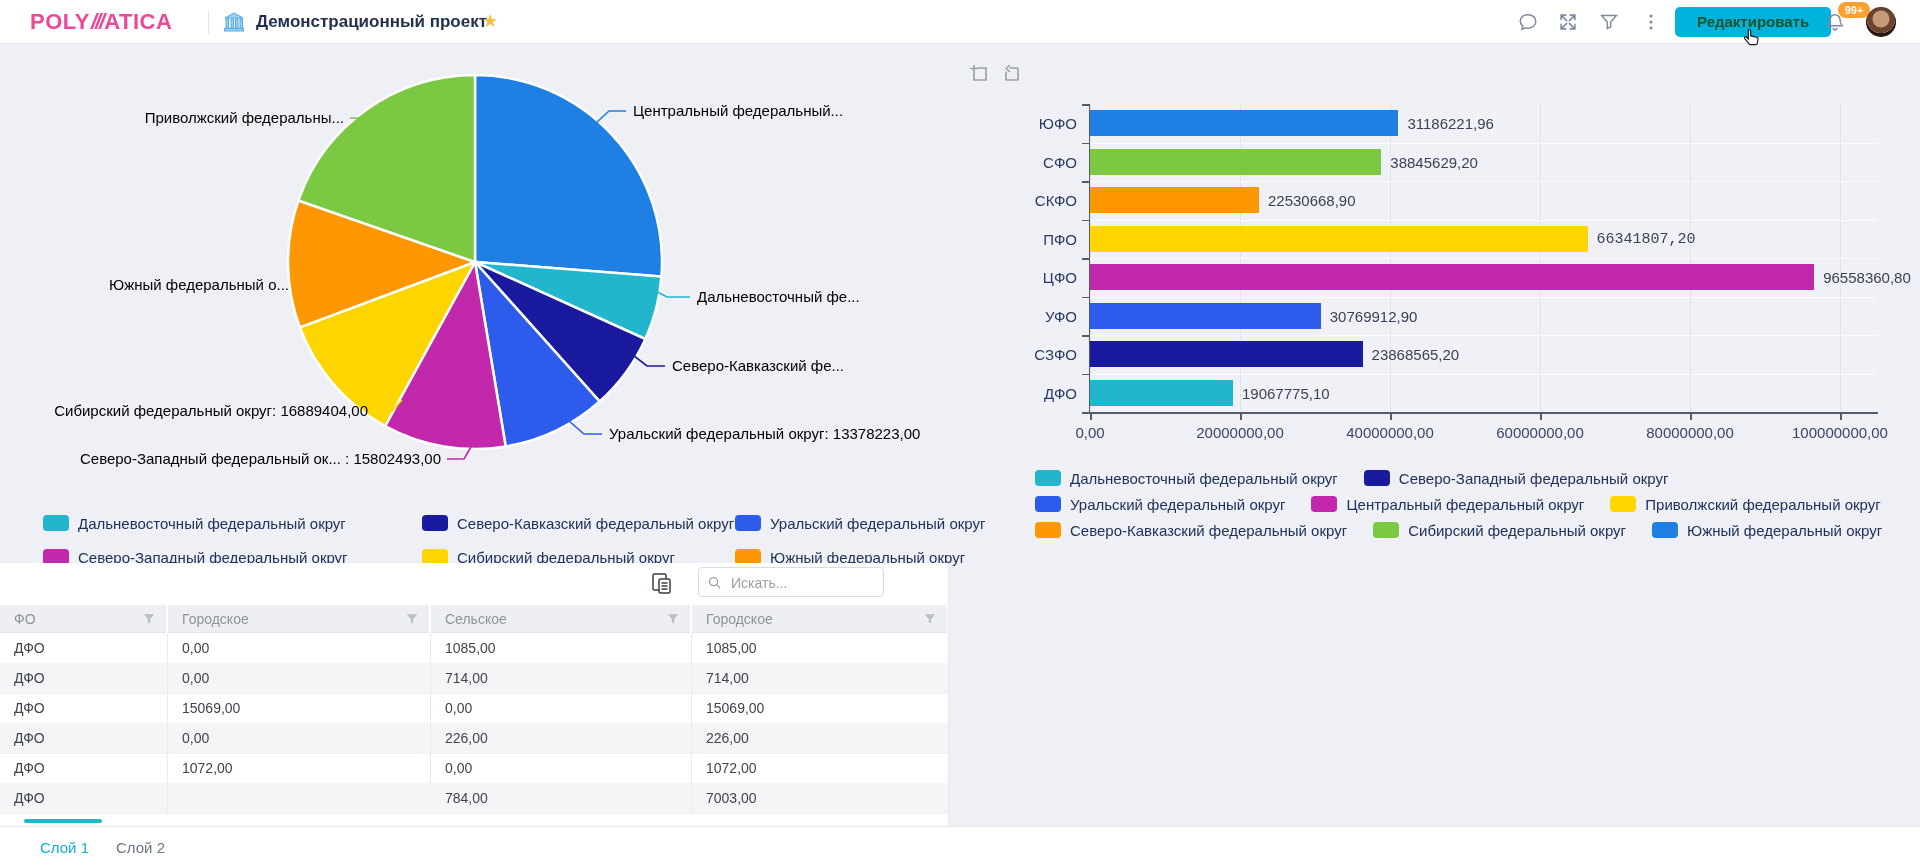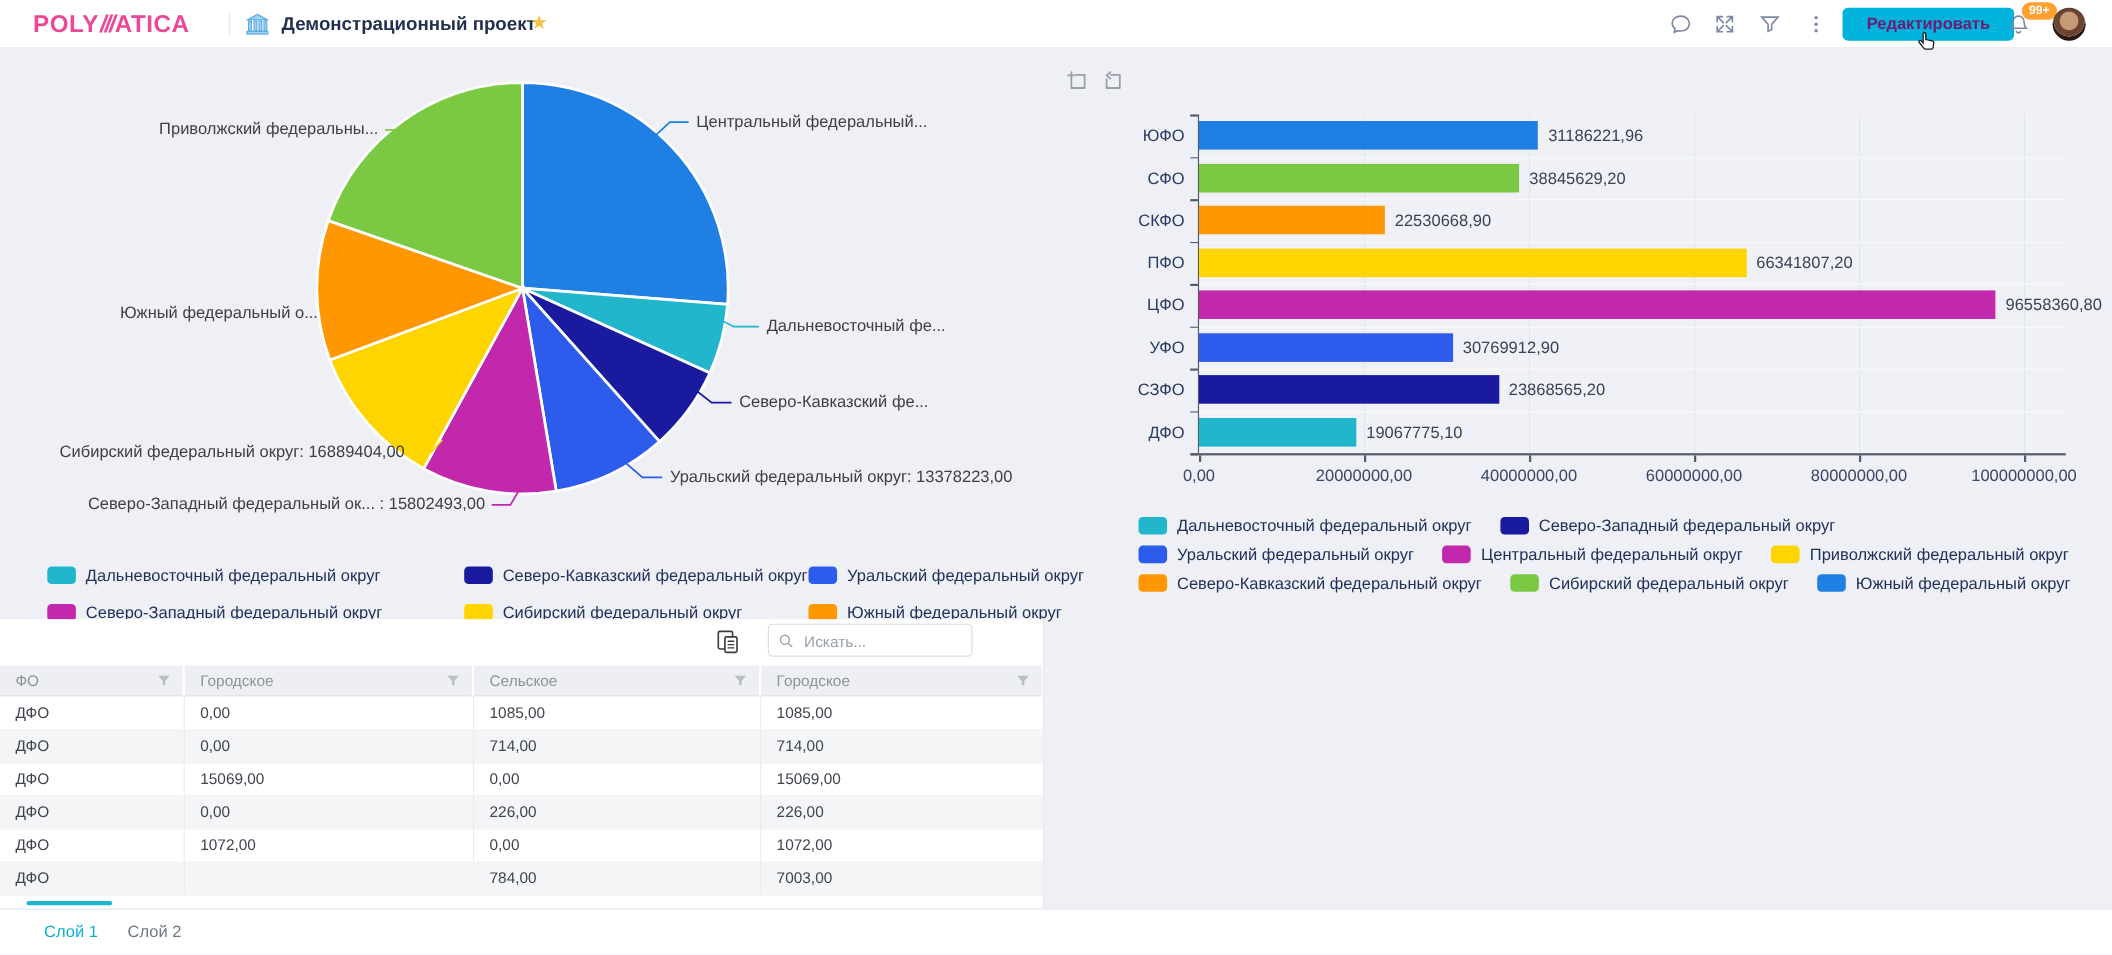--- a/index.html
+++ b/index.html
@@ -9,32 +9,32 @@
   
   .topbar{position:absolute;left:0;top:0;width:1920px;height:44px;background:#fff;border-bottom:1px solid #e3e6ea;box-sizing:border-box;}
   .logo{position:absolute;left:30px;top:9px;font-size:22px;font-weight:800;color:#ec4899;letter-spacing:.5px;}
   .logo .slashes{font-style:italic;letter-spacing:-2px;padding:0 1px;}
   .topbar-divider{position:absolute;left:208px;top:10px;width:1px;height:24px;background:#e4e7ec;}
   .bank-icon{position:absolute;left:222px;top:10px;width:24px;height:24px;}
   .proj-title{position:absolute;left:256px;top:12px;font-size:17px;font-weight:700;color:#22304f;}
   .fav-star{position:absolute;left:482px;top:10px;font-size:18px;color:#f6c244;}
   .tb-icon{position:absolute;top:11px;width:22px;height:22px;color:#7e88a3;}
   .tb-icon svg{width:22px;height:22px;display:block;}
-  .edit-btn{position:absolute;left:1675px;top:7px;height:30px;padding:0 22px;background:#00b2dc;color:#701a75;font-size:15px;font-weight:700;border:none;border-radius:5px;line-height:30px;cursor:pointer;font-family:inherit;}
+  .edit-btn{position:absolute;left:1675px;top:7px;height:30px;padding:0 22px;background:#00b2dc;color:#14532d;font-size:15px;font-weight:700;border:none;border-radius:5px;line-height:30px;cursor:pointer;font-family:inherit;}
   .bell{left:1824px;}
   .badge{position:absolute;left:1838px;top:2px;min-width:22px;padding:0 5px;height:16px;border-radius:9px;background:#ffa02f;color:#fff;font-size:11px;font-weight:700;text-align:center;line-height:16px;}
   .avatar{position:absolute;left:1866px;top:7px;width:30px;height:30px;border-radius:50%;
     background:radial-gradient(circle at 50% 40%,#c59a77 0 34%,#6b4430 38% 58%,#35201489 60%,#2b1810 62% 100%);
     box-shadow:inset 0 0 0 1px rgba(0,0,0,.15);}
   .cursor{position:absolute;left:1742px;top:28px;width:20px;height:22px;z-index:50;}
 
   
   .pie-panel{position:absolute;left:0;top:44px;width:960px;height:526px;}
   .pie-svg{position:absolute;left:0;top:0;}
-  .callout{position:absolute;font-size:15px;color:#404040;white-space:nowrap;line-height:16px;}
+  .callout{position:absolute;font-size:15px;color:#000000;white-space:nowrap;line-height:16px;}
   .leader-svg{position:absolute;left:0;top:0;pointer-events:none;}
 
   .pie-legend{position:absolute;left:43px;top:462px;}
   .pie-legend .lrow{display:flex;align-items:center;height:34px;}
   .pie-legend .lrow .litem:nth-child(1){width:379px;}
   .pie-legend .lrow .litem:nth-child(2){width:313px;}
   .litem{display:flex;align-items:center;}
   .swatch{width:26px;height:16px;border-radius:4px;margin-right:9px;flex:0 0 auto;}
   .litem span.lbl{font-size:15px;color:#21315a;white-space:nowrap;}
 
@@ -272,21 +272,21 @@
         <div class="ytick" style="top: 60px;"></div>
         <div class="bar-val" style="left: 452.425px; top: 71.25px;">31186221,96</div>
         <div class="bar-row-label" style="left: 2px; top: 109.75px;">СФО</div>
         <div class="ytick" style="top: 98.5px;"></div>
         <div class="bar-val" style="left: 435.342px; top: 109.75px;">38845629,20</div>
         <div class="bar-row-label" style="left: 2px; top: 148.25px;">СКФО</div>
         <div class="ytick" style="top: 137px;"></div>
         <div class="bar-val" style="left: 312.98px; top: 148.25px;">22530668,90</div>
         <div class="bar-row-label" style="left: 2px; top: 186.75px;">ПФО</div>
         <div class="ytick" style="top: 175.5px;"></div>
-        <div class="bar-val" style="left: 641.564px; top: 186.75px;">66341807,20</div>
+        <div class="bar-val" style="left: 641.564px; top: 186.75px; font-family: Liberation Mono, monospace;">66341807,20</div>
         <div class="bar-row-label" style="left: 2px; top: 225.25px;">ЦФО</div>
         <div class="ytick" style="top: 214px;"></div>
         <div class="bar-val" style="left: 868.188px; top: 225.25px;">96558360,80</div>
         <div class="bar-row-label" style="left: 2px; top: 263.75px;">УФО</div>
         <div class="ytick" style="top: 252.5px;"></div>
         <div class="bar-val" style="left: 374.774px; top: 263.75px;">30769912,90</div>
         <div class="bar-row-label" style="left: 2px; top: 302.25px;">СЗФО</div>
         <div class="ytick" style="top: 291px;"></div>
         <div class="bar-val" style="left: 416.593px; top: 302.25px;">23868565,20</div>
         <div class="bar-row-label" style="left: 2px; top: 340.75px;">ДФО</div>

